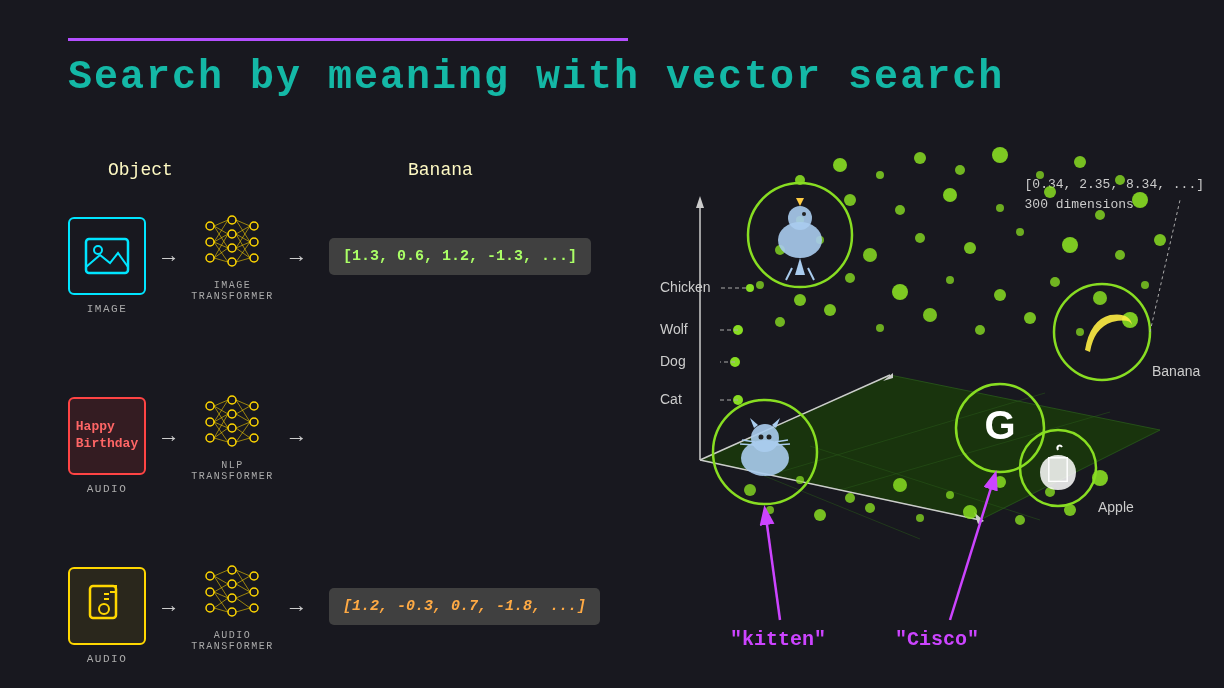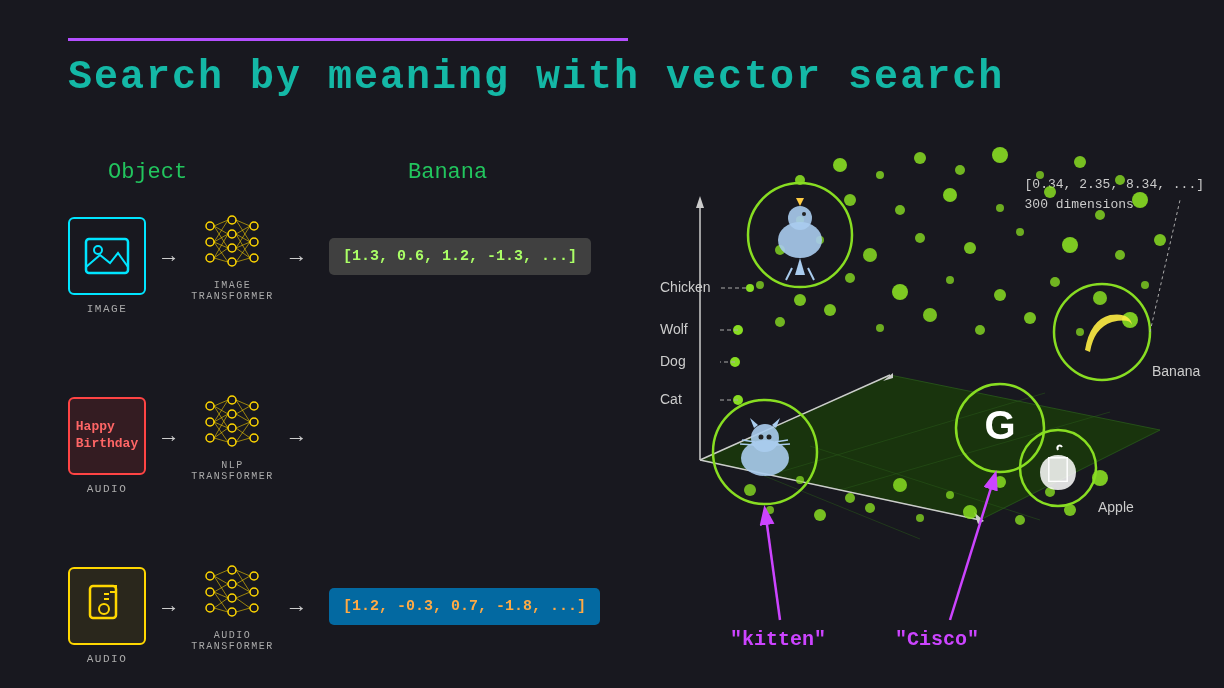--- a/index.html
+++ b/index.html
@@ -35,22 +35,22 @@
 
     
     .left-panel {
       position: absolute;
       top: 160px;
       left: 68px;
       width: 570px;
     }
 
     .col-header {
-      color: #22c55e;
-      font-size: 22px;
+      color: #fef9c3;
+      font-size: 18px;
       font-weight: normal;
       margin-bottom: 20px;
     }
 
     .col-header.object-header { position: absolute; top: 0; left: 40px; }
     .col-header.vector-header { position: absolute; top: 0; left: 340px; }
 
     
     .row {
       display: flex;
@@ -127,21 +127,21 @@
       padding: 10px 14px;
       border-radius: 5px;
       font-size: 15px;
       font-weight: bold;
       font-family: 'Courier New', monospace;
       margin-left: 10px;
     }
 
     .vector-box.green { background: #404040; color: #aaff66; }
     .vector-box.red { background: #8b0000; color: #ff8888; }
-    .vector-box.orange { background: #0369a1; color: #ffaa44; }
+    .vector-box.orange { background: #404040; color: #ffaa44; font-style: italic; }
 
     
     .icon-svg {
       width: 50px;
       height: 50px;
     }
 
     
     .network-svg {
       width: 64px;

